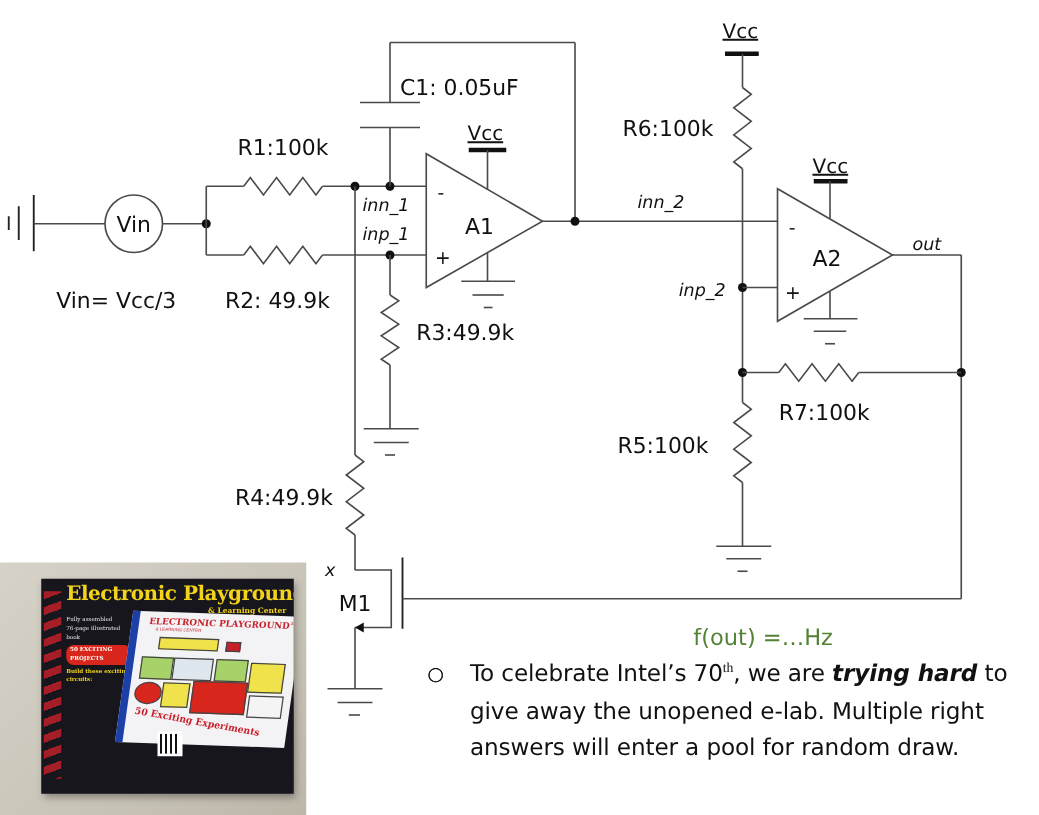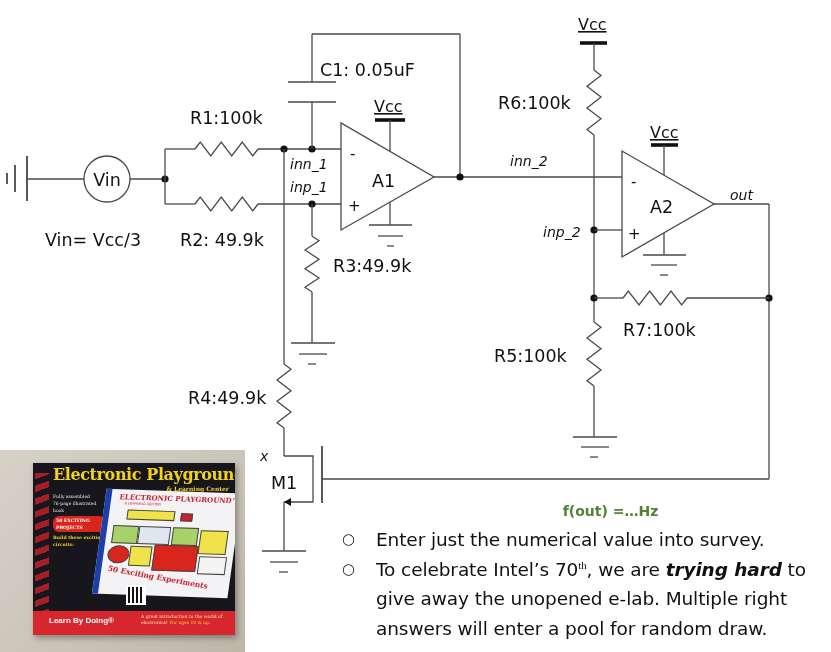--- a/index.html
+++ b/index.html
@@ -10,21 +10,21 @@
   #circuit .wd { stroke: #222; stroke-width: 1.5; fill: none; }
   #circuit .bar { stroke: #111; stroke-width: 3.6; }
   #circuit .dot { fill: #111; }
   #circuit .lbl-big { font-family: "DejaVu Sans", sans-serif; font-size: 17.5px; fill: #111; }
   #circuit .net { font-family: "DejaVu Sans", sans-serif; font-size: 14px; font-style: italic; fill: #111; }
   #circuit .pin { font-family: "DejaVu Sans", sans-serif; font-size: 15px; fill: #111; }
   #circuit .vcc { font-family: "DejaVu Sans", sans-serif; font-size: 16px; fill: #111;
                   text-decoration: underline wavy #e03030; }
   .question { position: absolute; left: 330px; top: 497px; width: 501px;
               font-family: "DejaVu Sans", sans-serif; }
-  .question .title { text-align: center; color: #548235; font-weight: bold; font-size: 14px;
+  .question .title { text-align: center; color: #548235; font-weight: normal; font-size: 18px;
                      margin-left: 60px; height: 28px; line-height: 28px; }
   .question ul { list-style: none; margin: 0; padding: 0; }
   .question li { position: relative; padding-left: 46px; font-size: 18.5px; line-height: 29.5px;
                  letter-spacing: -0.1px; }
   .question li .bullet { position: absolute; left: 12px; top: 0; font-size: 15px; }
   .question sup { font-size: 11px; line-height: 0; font-family: Liberation Serif, serif; }
   .question .emph { font-weight: bold; font-style: italic; }
 
   .photo { position: absolute; left: 0; top: 450px; width: 245px; height: 202px;
            background: linear-gradient(135deg, #d6d2c8 0%, #c9c4b8 60%, #bdb7aa 100%); overflow: hidden; }
@@ -216,35 +216,27 @@
       <div class="mod" style="left:32px;top:36px;width:30px;height:16px;background:#dfe7ee;"></div>
       <div class="mod" style="left:66px;top:36px;width:24px;height:16px;background:#a7d26a;"></div>
       <div class="mod" style="left:94px;top:38px;width:26px;height:22px;background:#f0e24a;"></div>
       <div class="mod" style="left:4px;top:56px;width:20px;height:16px;background:#d9261c;border-radius:50%;"></div>
       <div class="mod" style="left:26px;top:56px;width:20px;height:18px;background:#f0e24a;"></div>
       <div class="mod" style="left:50px;top:54px;width:42px;height:24px;background:#d9261c;"></div>
       <div class="mod" style="left:96px;top:64px;width:26px;height:16px;background:#f4f4f4;"></div>
       <div class="exp">50 Exciting Experiments</div>
     </div>
     <div class="qr"></div>
-    <div class="band">
-      <div class="ld">Learn By Doing®</div>
-      <div class="intro">
-        <span>A great introduction to the world of electronics!</span>
-        <span class="ages">For ages 10 &amp; up.</span>
-      </div>
-    </div>
   </div>
 </div>
 
 <div class="question">
   <div class="title" style="color: rgb(84, 130, 53);">f(out) =…Hz</div>
   <ul>
     <li>
       <span class="bullet">○</span>
-      <span>Enter just the numerical value into survey.</span>
     </li>
     <li>
       <span class="bullet">○</span>
       <span>To celebrate Intel’s 70</span><sup>th</sup><span>, we are </span><span class="emph">trying hard</span><span> to give away the unopened e-lab. Multiple right answers will enter a pool for random draw.</span>
     </li>
   </ul>
 </div>
 
 </body></html>

